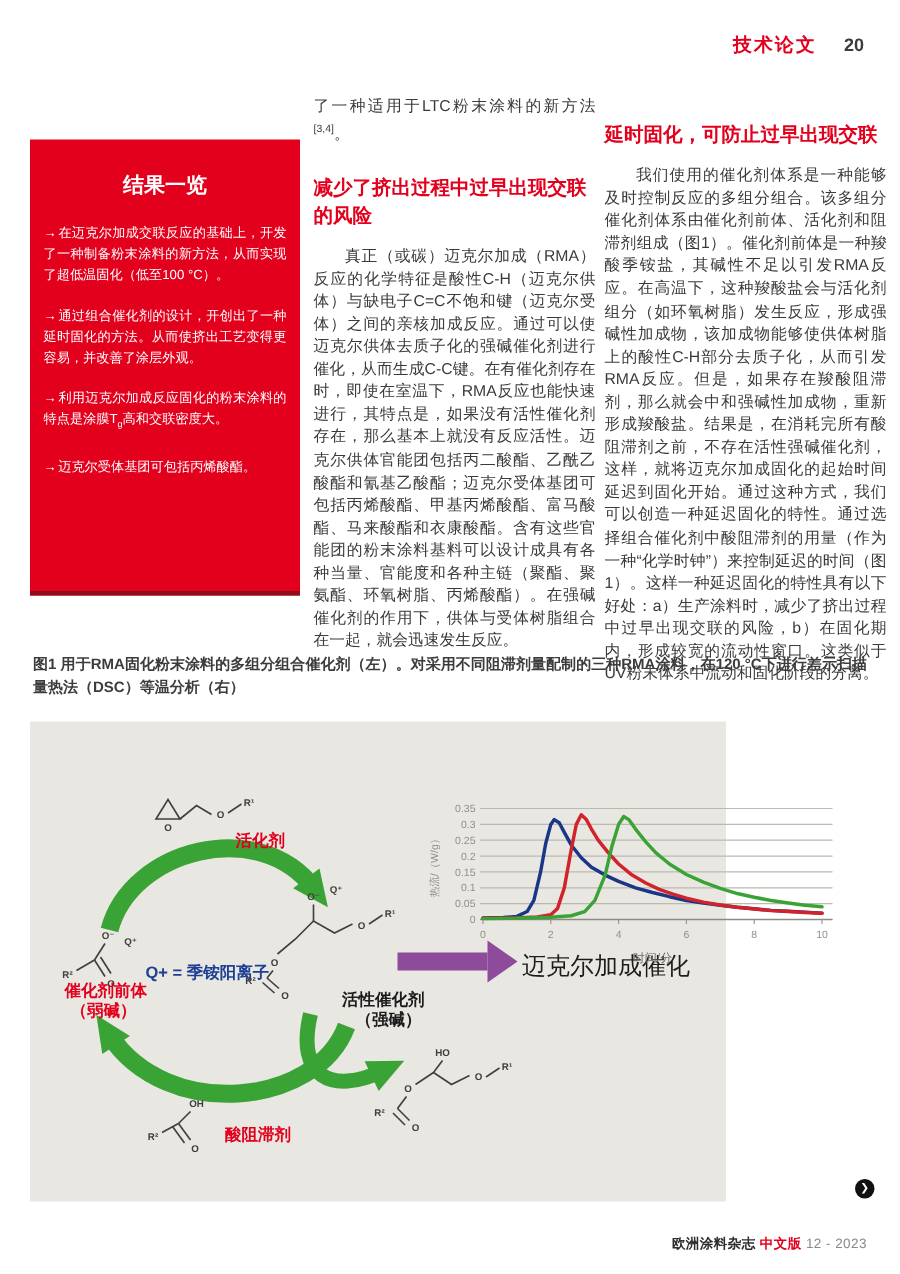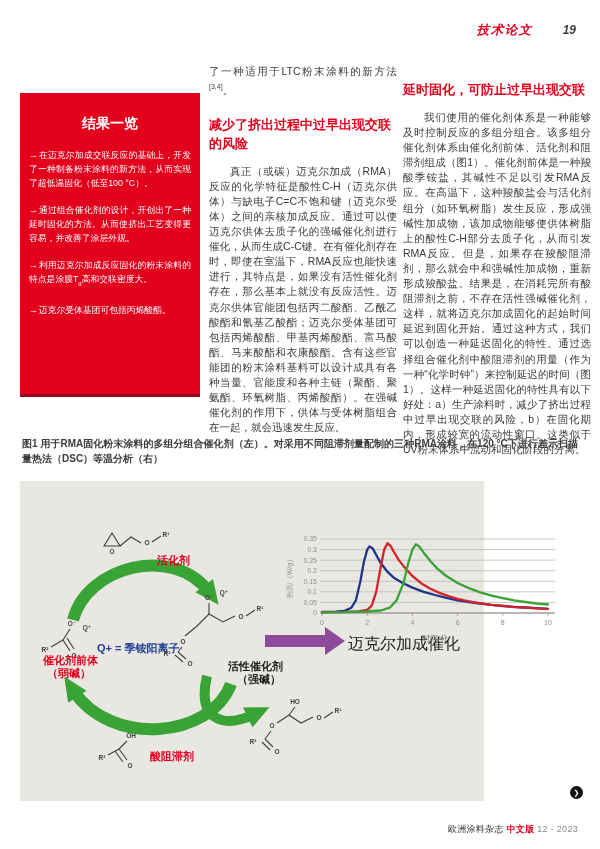--- a/index.html
+++ b/index.html
@@ -4,21 +4,21 @@
 <style>
   html,body{margin:0;padding:0;}
   body{
     width:600px;height:849px;background:#ffffff;position:relative;
     font-family:"Liberation Sans","DejaVu Sans",sans-serif;color:#3a3a3a;
     overflow:hidden;
   }
   .page{position:absolute;inset:0;}
 
   
-  .hdr{position:absolute;top:22px;right:24px;display:flex;gap:30px;align-items:baseline;font-style:italic;}
+  .hdr{position:absolute;top:22px;right:24px;display:flex;gap:18px;align-items:baseline;}
   .hdr .sec{color:#e2001d;font-weight:bold;font-size:12.5px;letter-spacing:1.5px;}
   .hdr .pn{color:#3c3c3c;font-weight:bold;font-size:12px;}
 
   
   .results-box{
     position:absolute;left:20px;top:93px;width:180px;height:304px;
     background:#e2001d;color:#fff;box-sizing:border-box;padding:22px 9px 0;
     border-bottom:3px solid #8e0d1b;
   }
   .results-box h2{margin:0 0 15px;text-align:center;font-size:14px;font-weight:bold;color:#fff;font-family:Liberation Serif, serif;}
@@ -58,32 +58,32 @@
     transform:rotate(-90deg);font-size:7px;color:#93908a;
   }
   .chart-xlabel{position:absolute;left:30px;top:100px;width:226px;text-align:center;font-size:8px;color:#6b6964;}
 
   
   .nav-circle{
     position:absolute;left:570px;top:786px;width:13px;height:13px;border-radius:50%;
     background:#111;color:#fff;font-size:7px;line-height:13px;text-align:center;cursor:pointer;
   }
   .ftr{position:absolute;top:823px;right:22px;font-size:9px;letter-spacing:0.3px;}
-  .ftr .j{font-weight:normal;color:#2e2e2e;}
+  .ftr .j{font-weight:bold;color:#2e2e2e;}
   .ftr .e{font-weight:bold;color:#e2001d;}
   .ftr .i{color:#8a8a8a;}
 </style>
 </head>
 <body>
 
 <div class="page">
 
   <div class="hdr">
     <span class="sec">技术论文</span>
-    <span class="pn">19</span>
+    <span class="pn">20</span>
   </div>
 
   <aside class="results-box">
     <h2>结果一览</h2>
     <p>
       <span class="arr">→</span><span>在迈克尔加成交联反应的基础上，开发了一种制备粉末涂料的新方法，从而实现了超低温固化（低至100 °C）。</span>
     </p>
     <p>
       <span class="arr">→</span><span>通过组合催化剂的设计，开创出了一种延时固化的方法。从而使挤出工艺变得更容易，并改善了涂层外观。</span>
     </p>

